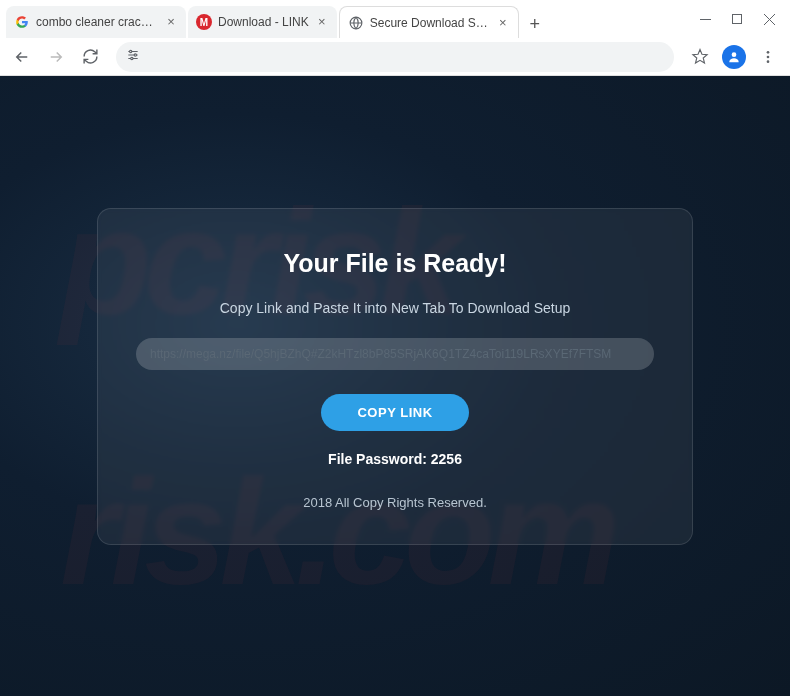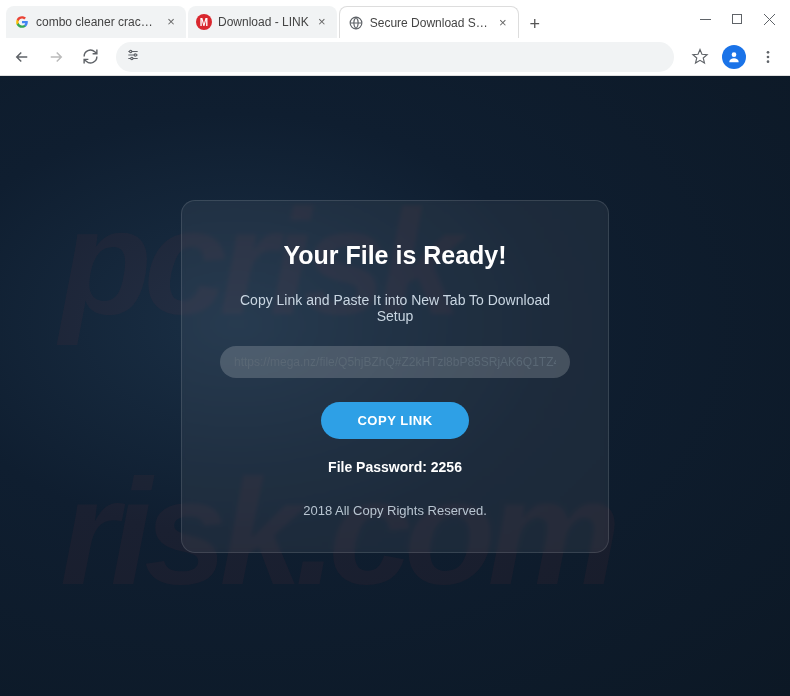--- a/index.html
+++ b/index.html
@@ -161,21 +161,21 @@
       font-weight: 700;
       color: rgba(200, 60, 60, 0.06);
       letter-spacing: -8px;
       pointer-events: none;
       font-style: italic;
       white-space: nowrap;
     }
     .wm1 { top: 100px; left: 60px; }
     .wm2 { top: 370px; left: 60px; }
     .card {
-      width: 428px;
+      width: 596px;
       background: rgba(255, 255, 255, 0.06);
       border: 1px solid rgba(255, 255, 255, 0.12);
       border-radius: 14px;
       padding: 40px 38px 34px;
       backdrop-filter: blur(2px);
       position: relative;
       z-index: 2;
       text-align: center;
       margin-top: -20px;
     }

